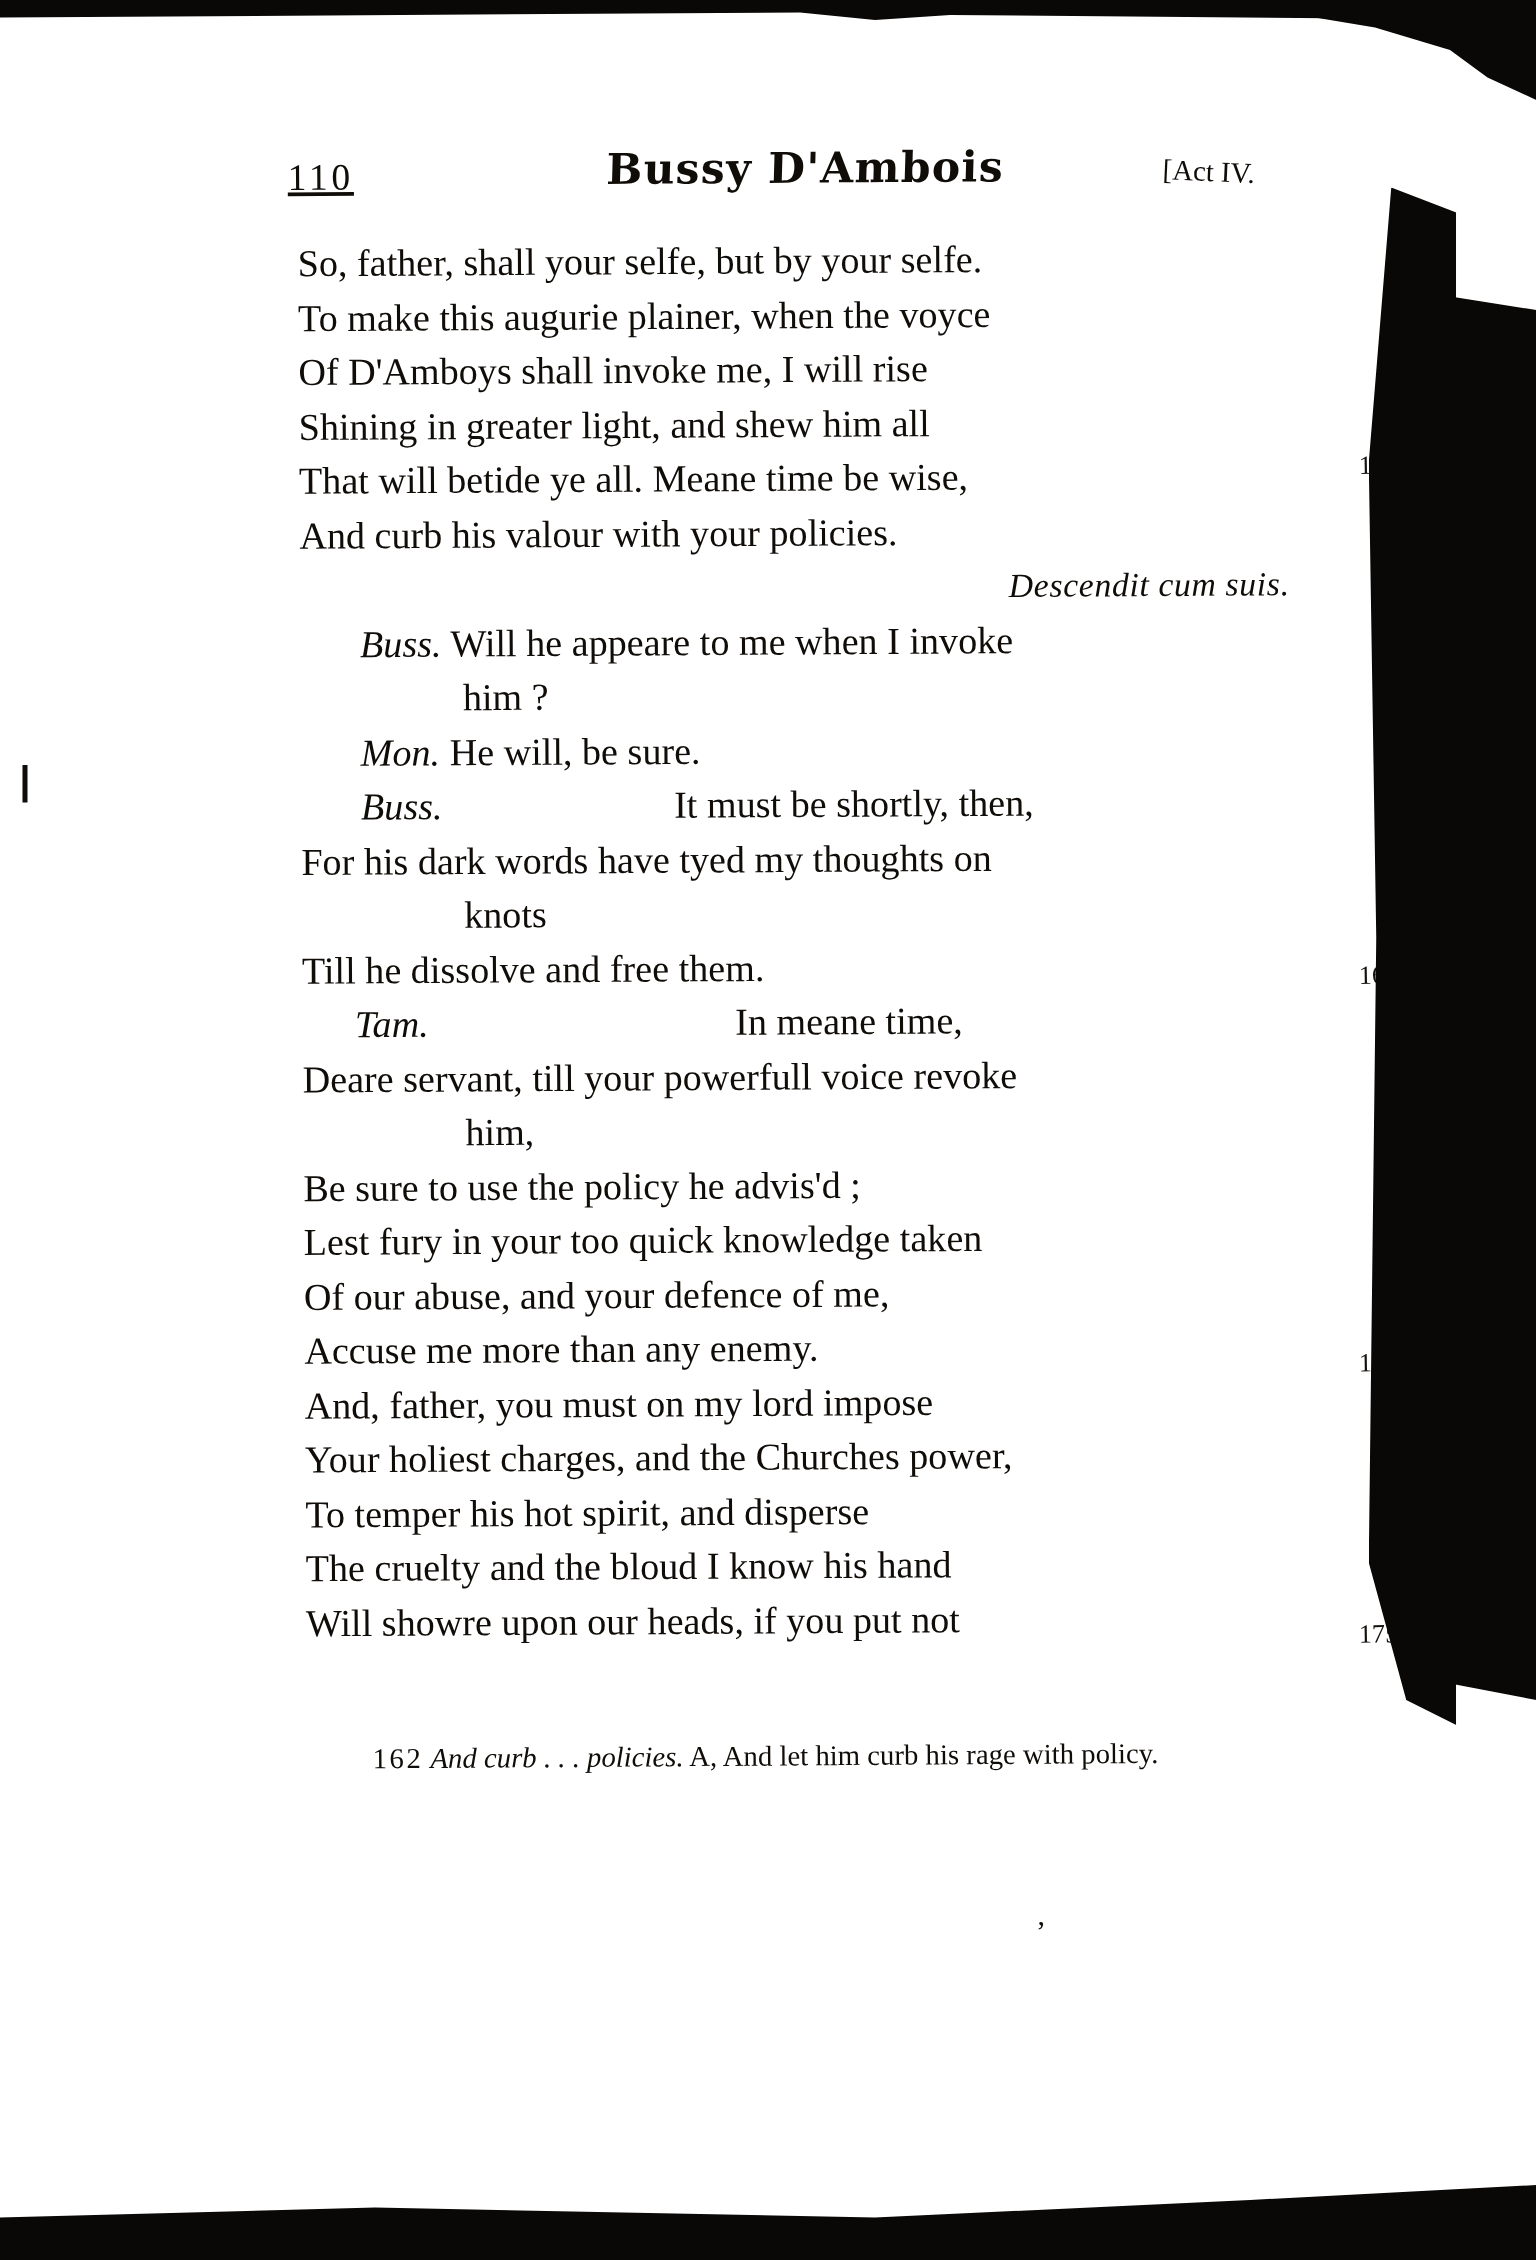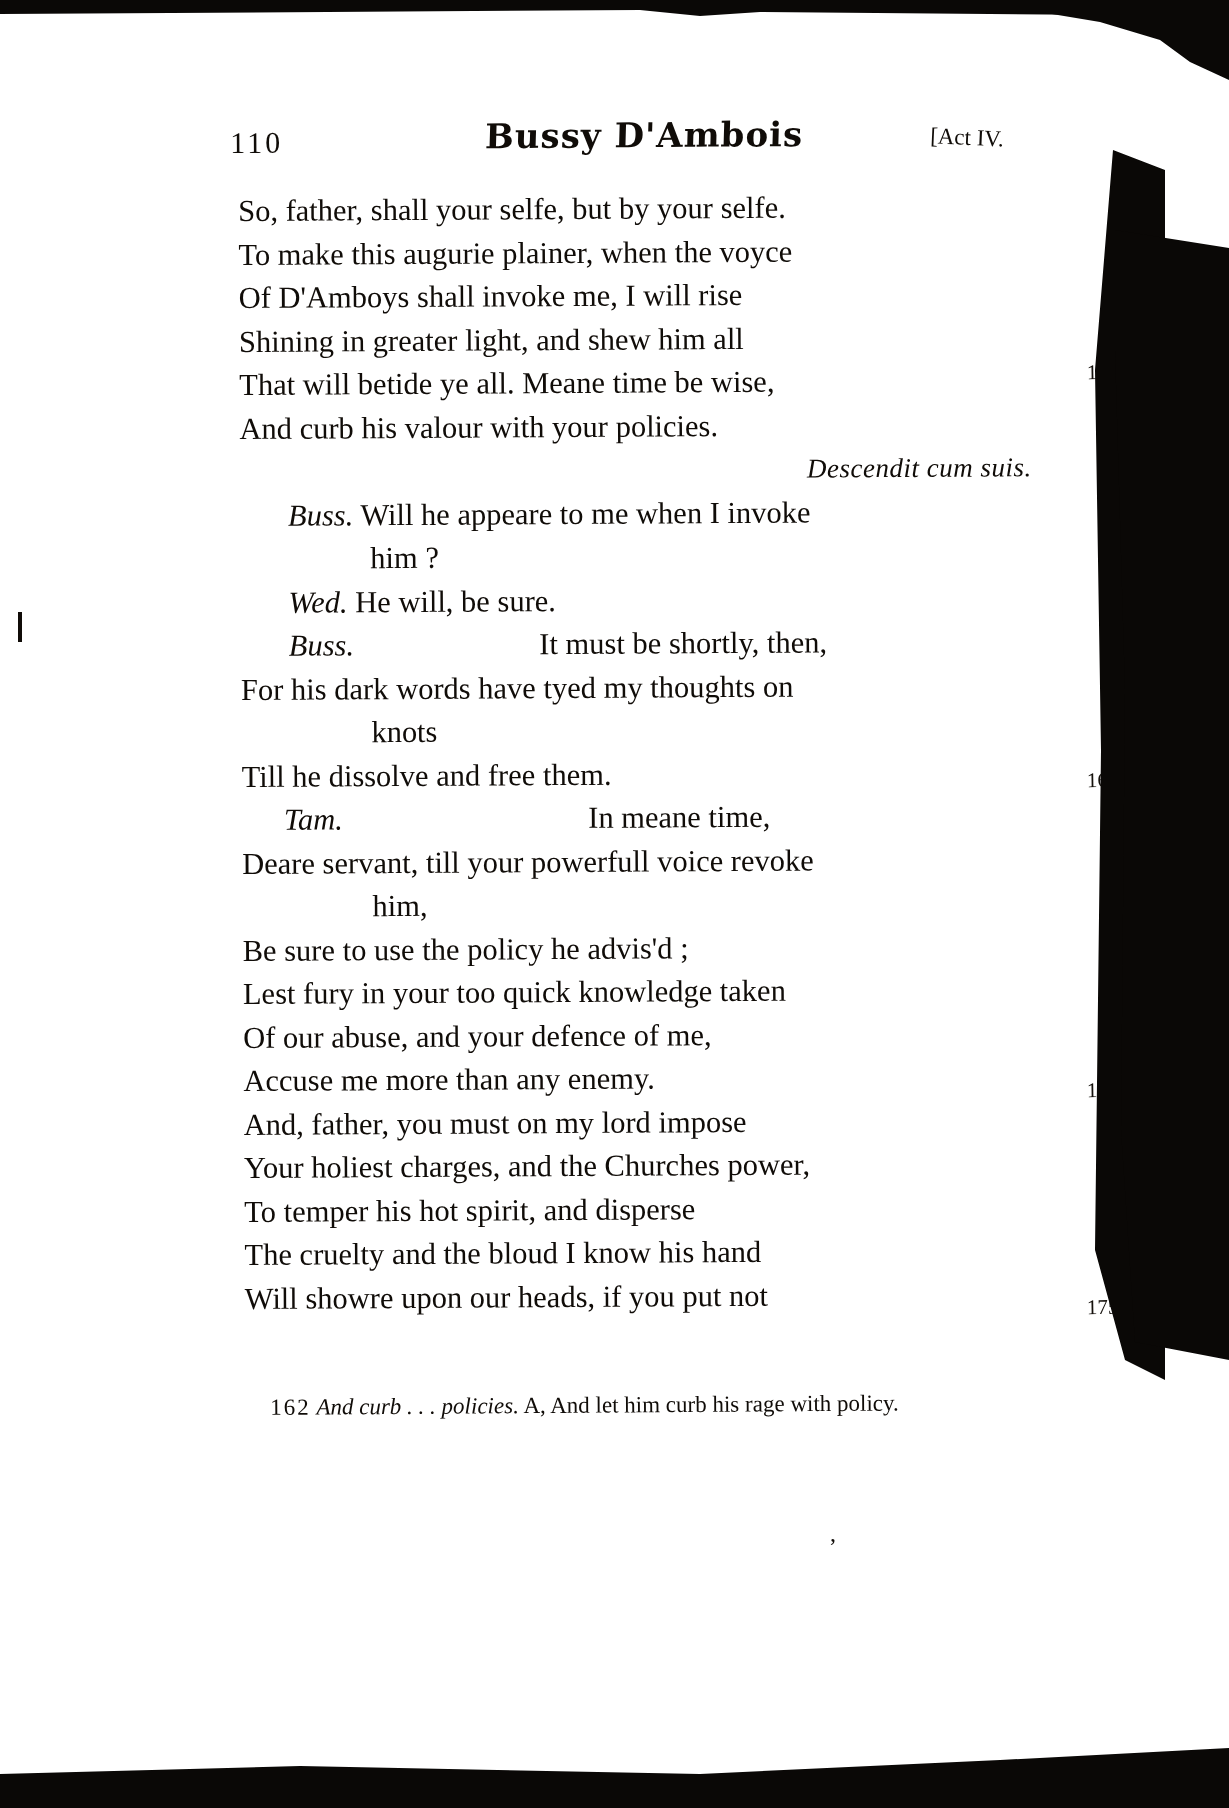--- a/index.html
+++ b/index.html
@@ -64,20 +64,21 @@
     top: 118px;
     width: 850px;
     height: 48px;
   }
   #page-number {
     position: absolute;
     left: 0; top: 8px;
     font-size: 30px;
     letter-spacing: 3px;
     font-family: "Liberation Serif", serif;
+    text-decoration: underline;
   }
   #running-title {
     position: absolute;
     left: 255px;
     top: 0;
     font-size: 34px;
     font-family: "DejaVu Serif", serif;
     font-weight: bold;
     letter-spacing: 1px;
     transform: skewX(-2deg);
@@ -178,21 +179,21 @@
     <div class="line indent-sp">
       <span class="speaker">Buss.</span>
       <span>Will he appeare to me when I invoke</span>
     </div>
 
     <div class="line indent-deep">
       <span>him ?</span>
     </div>
 
     <div class="line indent-sp">
-      <span class="speaker">Wed.</span>
+      <span class="speaker">Mon.</span>
       <span>He will, be sure.</span>
     </div>
 
     <div class="line indent-sp">
       <span class="speaker">Buss.</span>
       <span class="spacer-wide"></span>
       <span>It must be shortly, then,</span>
     </div>
 
     <div class="line">For his dark words have tyed my thoughts on</div>
@@ -217,21 +218,21 @@
     <div class="line">The cruelty and the bloud I know his hand</div>
     <div class="line">Will showre upon our heads, if you put not</div>
   </div>
 
   <div class="line-number" style="left:1087px; top:360px;">160</div>
   <div class="line-number" style="left:1087px; top:768px;">165</div>
   <div class="line-number" style="left:1087px; top:1078px;">170</div>
   <div class="line-number" style="left:1087px; top:1295px;">175</div>
 
   <div id="footnote">
-    <span class="fn-num" style="margin-left:20px;">162</span>
+    <span class="fn-num" style="margin-left:48px;">162</span>
     <i>And curb  .  .  .  policies.</i>
     <span>A, And let him curb his rage with policy.</span>
   </div>
 
   <div id="stray-mark">,</div>
 
   <div class="scan-edge" id="edge-top"></div>
   <div class="scan-edge" id="edge-top-right"></div>
   <div class="scan-edge" id="edge-right-bar"></div>
   <div class="scan-edge" id="edge-right-blob"></div>

